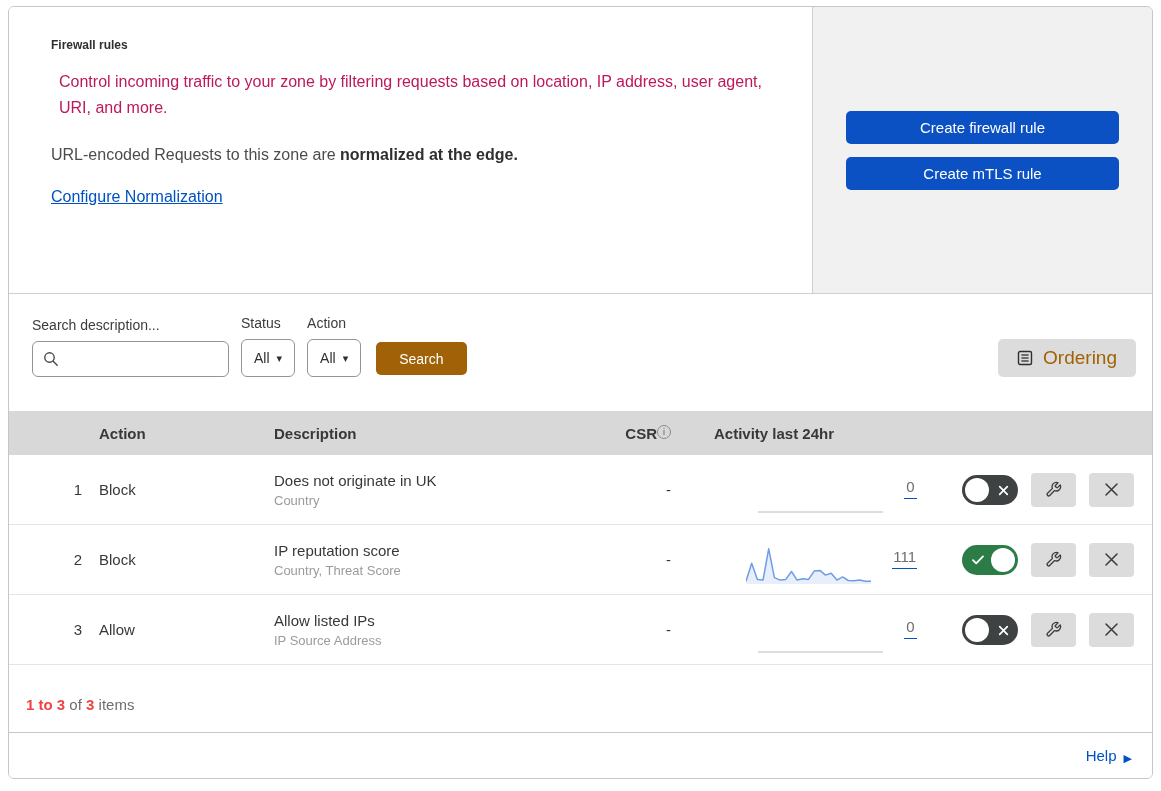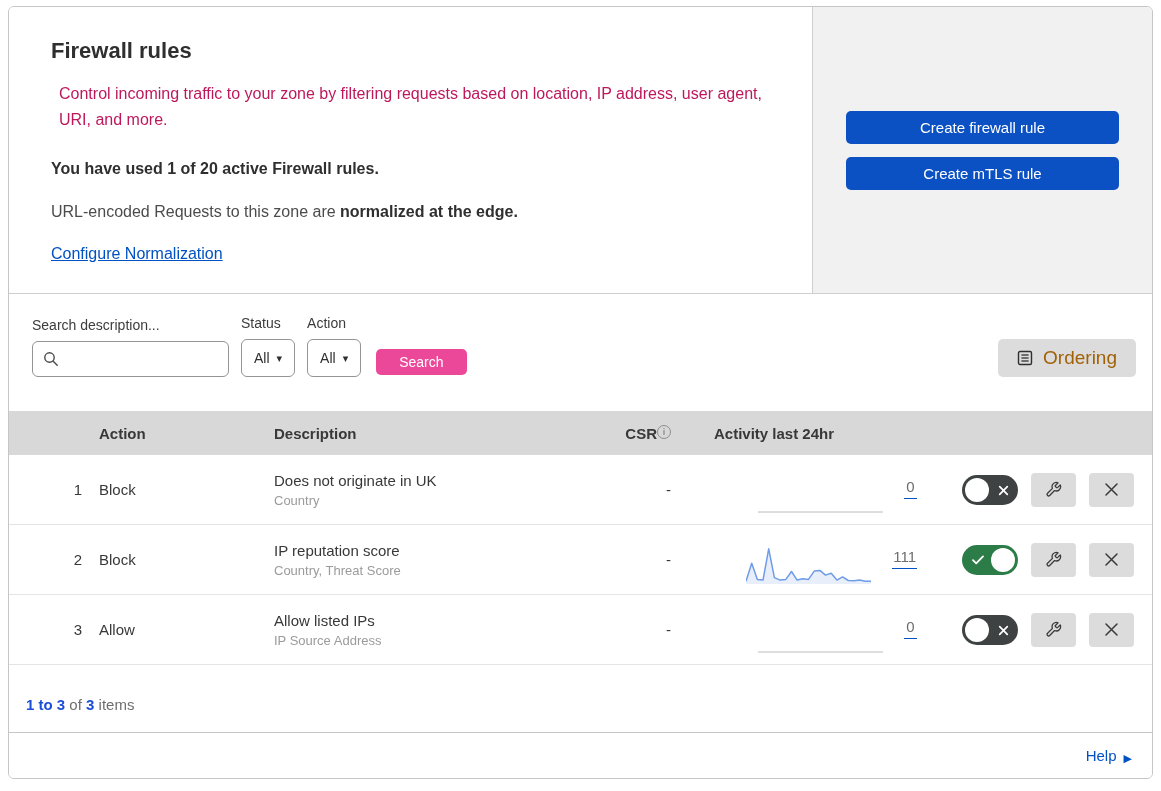--- a/index.html
+++ b/index.html
@@ -16,21 +16,21 @@
     overflow: hidden;
     background: #fff;
   }
 
   
   .hero { display: flex; height: 287px; border-bottom: 1px solid #cfcfcf; }
   .hero-left {
     width: 804px; padding: 31px 42px 0;
     border-right: 1px solid #cfcfcf; background: #fff;
   }
-  .page-title { margin: 0 0 17px; font-size: 22px; font-weight: 600; color: #2f2f2f; }
+  .page-title { margin: 0 0 17px; font-size: 12px; font-weight: 600; color: #2f2f2f; }
   .hero-desc { margin: 8px; width: 716px; font-size: 16px; line-height: 1.62; color: #be185d; }
   .hero-usage { margin: 27px 0 0; font-size: 16px; font-weight: 700; color: #2f2f2f; }
   .hero-norm { margin: 25px 0 16px; font-size: 16px; color: #4c4c4c; }
   .hero-norm b { color: #2f2f2f; }
   .config-link { display: inline-block; margin-top: 8px; font-size: 16px; color: #0051c3; text-decoration: underline; cursor: pointer; }
   .hero-right {
     flex: 1; background: #f1f1f1;
     display: flex; flex-direction: column; justify-content: center;
     padding: 0 33px; gap: 13px;
   }
@@ -55,22 +55,22 @@
   }
   .search-icon { position: absolute; left: 11px; top: 10px; line-height: 0; }
   .dropdown {
     height: 38px; padding: 0 12px;
     border: 1px solid #949494; border-radius: 6px; background: #fff;
     display: flex; align-items: center; gap: 7px;
     font-size: 14px; color: #2f2f2f; cursor: pointer;
   }
   .caret { font-size: 11px; color: #2f2f2f; }
   .btn-search {
-    height: 26px; padding: 0 23px; margin: 0 0 2px 3px;
-    border: none; border-radius: 5px; background: #ec4899; color: #fff;
+    height: 33px; padding: 0 23px; margin: 0 0 2px 3px;
+    border: none; border-radius: 5px; background: #a16207; color: #fff;
     font-family: inherit; font-size: 14px; cursor: pointer;
   }
   .btn-ordering {
     margin-left: auto; height: 38px; padding: 0 19px;
     border: none; border-radius: 5px; background: #dcdcdc; color: #a16207;
     font-family: inherit; font-size: 19px;
     display: flex; align-items: center; gap: 10px; cursor: pointer;
   }
 
   
@@ -113,35 +113,34 @@
   .toggle.on .tick { display: block; }
 
   .icon-btn {
     width: 45px; height: 34px; border: none; border-radius: 4px;
     background: #dcdcdc; display: flex; align-items: center; justify-content: center;
     cursor: pointer; flex: none;
   }
 
   
   .table-footer { padding: 31px 0 19px 17px; font-size: 15px; color: #6e6e6e; background: #fff; border-bottom: 1px solid #c6c6c6; }
-  .table-footer b { color: #1d4ed8; margin-top: 16px; }
+  .table-footer b { color: #ef4444; margin-top: 16px; }
   .help-bar { height: 45px; display: flex; align-items: center; justify-content: flex-end; padding-right: 20px; background: #fff; }
   .help-link { display: flex; align-items: flex-end; gap: 7px; color: #0051c3; font-size: 15px; cursor: pointer; }
   .help-arrow { font-size: 11px; line-height: 1; }
 </style>
 </head>
 <body>
 
 <div class="card">
 
   <div class="hero">
     <div class="hero-left">
       <h1 class="page-title">Firewall rules</h1>
       <p class="hero-desc">Control incoming traffic to your zone by filtering requests based on location, IP address, user agent, URI, and more.</p>
-      <p class="hero-usage">You have used 1 of 20 active Firewall rules.</p>
       <p class="hero-norm"><span>URL-encoded Requests to this zone are </span><b>normalized at the edge.</b></p>
       <a class="config-link">Configure Normalization</a>
     </div>
     <div class="hero-right">
       <button class="btn-primary">Create firewall rule</button>
       <button class="btn-primary">Create mTLS rule</button>
     </div>
   </div>
 
   <div class="filter-bar">

